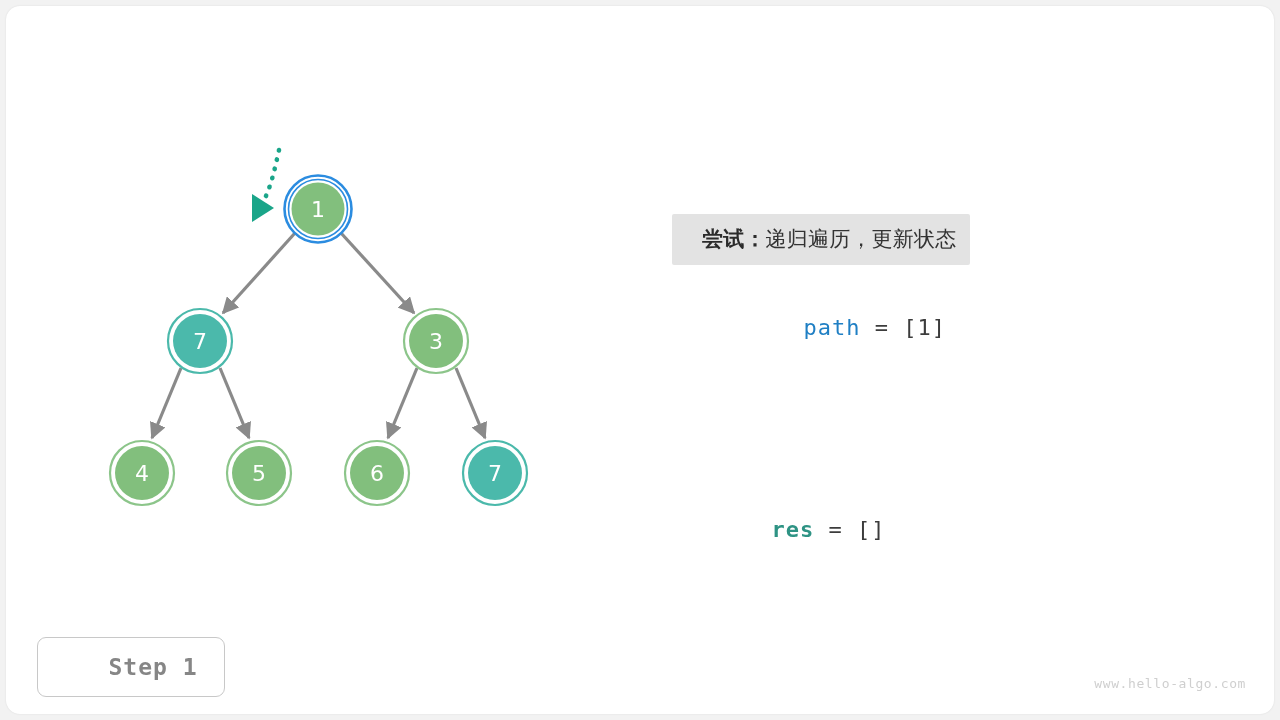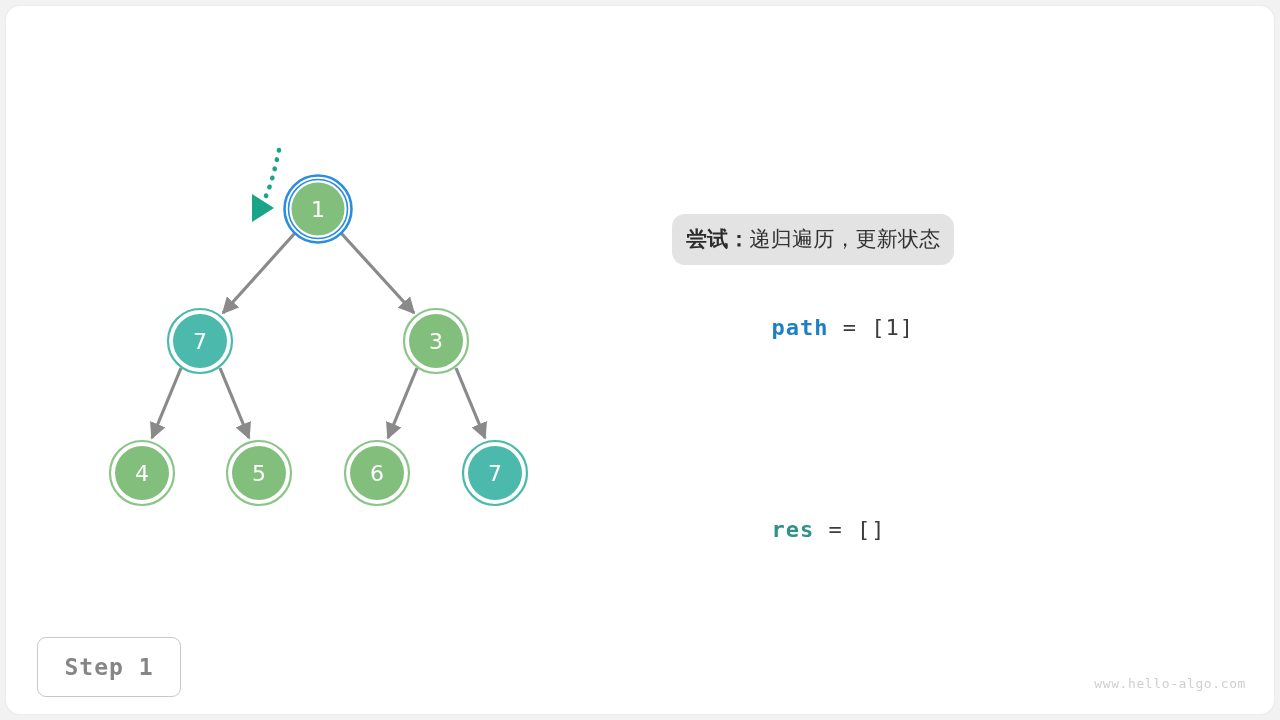--- a/index.html
+++ b/index.html
@@ -54,55 +54,57 @@
   .info-line.cn {
     font-family: "DejaVu Sans", "Liberation Sans", sans-serif;
   }
   .info-line .lbl {
     font-weight: bold;
     color: #2b2b2b;
   }
   .hl-wrap {
     display: inline-block;
     background: #e3e3e3;
-    border-radius: 13px;
-    padding: 4px 14px 5px 14px;
+    border-radius: 2px;
+    padding: 4px 14px 5px 30px;
     margin-left: -14px;
   }
   .code-line {
     font-family: "DejaVu Sans Mono", "Liberation Mono", monospace;
     font-size: 22px;
     white-space: pre;
     color: #3c3c3c;
     line-height: 42px;
     letter-spacing: 1px;
   }
   .code-line .var-path {
     color: #1f7fc4;
-    font-weight: bold;
+    font-weight: normal;
+    margin-left: 32px;
   }
   .code-line .var-res {
     color: #2e9384;
     font-weight: bold;
     text-align: center;
   }
   .spacer-block { height: 76px; }
   
   #step-badge {
     position: absolute;
     left: 37px;
     top: 637px;
     width: 142px;
     height: 58px;
     border: 1.5px solid #c8c8c8;
     border-radius: 9px;
     background: #ffffff;
     display: flex;
     align-items: center;
     justify-content: center;
+    padding-left: 44px;
   }
   #step-badge .step-text {
     font-family: "DejaVu Sans Mono", "Liberation Mono", monospace;
     font-size: 23px;
     font-weight: bold;
     color: #868686;
     letter-spacing: 1px;
   }
   
   #watermark {

